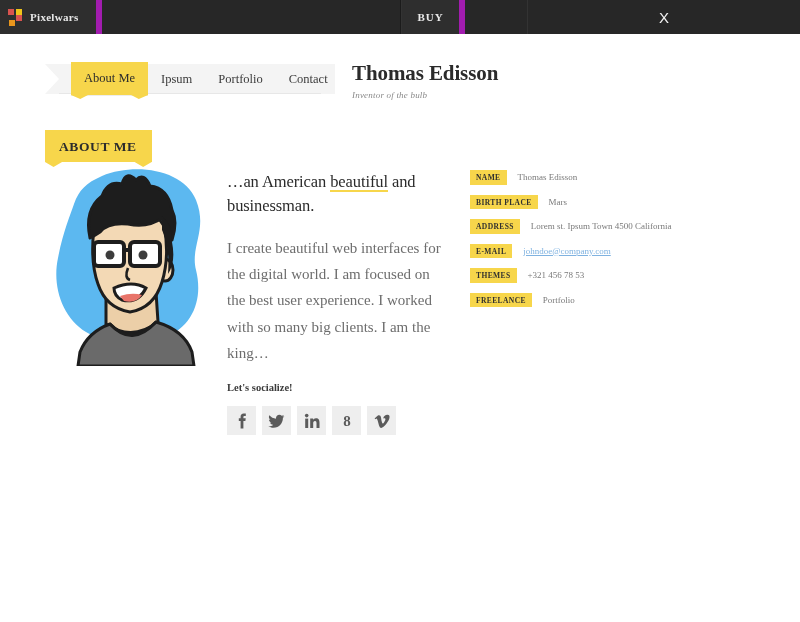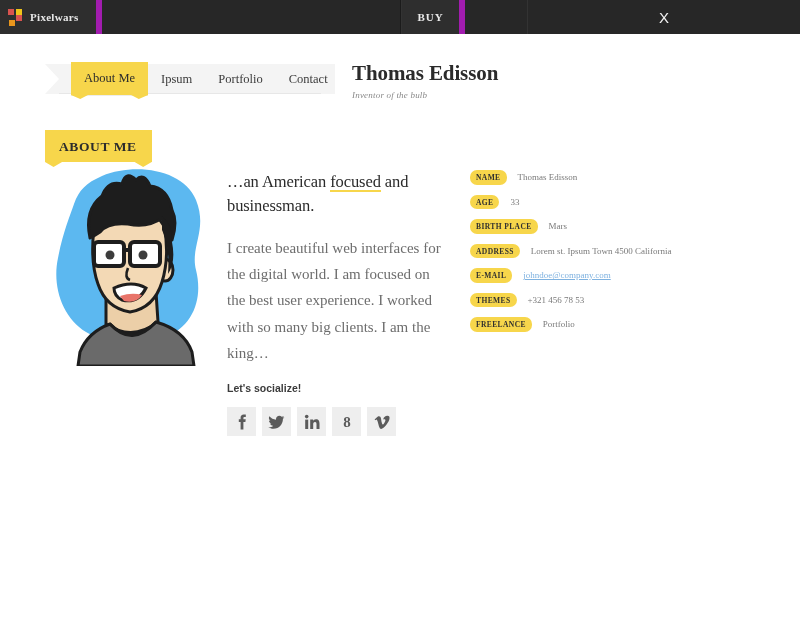--- a/index.html
+++ b/index.html
@@ -157,21 +157,21 @@
   #headline .hl {
     background: linear-gradient(to top, #f7d64b 2px, transparent 2px);
     padding-bottom: 1px;
   }
   #bodytext {
     font-family: "Liberation Serif", serif;
     font-size: 15px; color: #6d6d6d; line-height: 1.75;
     margin-top: 17px;
   }
   #socialize {
-    font-family: Liberation Sans, sans-serif;
+    font-family: Liberation Serif, serif;
     font-size: 10.5px; font-weight: bold; color: #3b3b3b;
     margin-top: 16px;
   }
   #social { display: flex; gap: 6px; margin-top: 13px; }
   .soc {
     width: 29px; height: 29px;
     background: #eeeeee;
     display: flex; align-items: center; justify-content: center;
     color: #5f5f5f;
   }
@@ -181,21 +181,20 @@
   #info { position: absolute; left: 470px; top: 136px; width: 300px; }
   .inforow { display: flex; align-items: center; margin-bottom: 10px; }
   .infokey {
     background: #f7d64b;
     font-family: "Liberation Serif", serif;
     font-size: 7.5px; font-weight: bold; color: #2f2f2f;
     letter-spacing: .4px;
     padding: 4px 6px 3px 6px;
     line-height: 1;
     white-space: nowrap;
-    border-radius: 7px;
   }
   .infoval {
     font-family: "Liberation Serif", serif;
     font-size: 9px; color: #7a7a7a;
     margin-left: 11px;
     white-space: nowrap;
   }
   .infoval.link { color: #7fb2e0; }
 </style>
 </head>
@@ -295,21 +294,21 @@
 
       <path d="M84 102 Q80 112 86 114" fill="none" stroke="#1d1d1d" stroke-width="2.6"></path>
 
       <path d="M70 122 Q88 114 102 122 Q94 138 78 134 Q70 130 70 122 Z" fill="#ffffff" stroke="#1d1d1d" stroke-width="3"></path>
       <path d="M76 130 Q88 126 98 129 Q92 138 80 135 Z" fill="#e8746a"></path>
     </svg>
   </div>
 
   <div id="bio">
     <div id="headline">
-      <span>…an American </span><span class="hl">focused</span><span> and businessman.</span>
+      <span>…an American </span><span class="hl">beautiful</span><span> and businessman.</span>
     </div>
 
     <div id="bodytext">I create beautiful web interfaces for the digital world. I am focused on the best user experience. I worked with so many big clients. I am the king…</div>
 
     <div id="socialize">Let's socialize!</div>
 
     <div id="social">
       <a class="soc" href="#">
         <svg width="16" height="16" viewBox="0 0 16 16">
           <path d="M10.2 3.1h1.6V0.6h-2.1C7.6 0.6 6.6 1.9 6.6 3.7V5.3H4.8v2.6h1.8V15.4h2.8V7.9h2.0l0.3-2.6H9.4V4.0C9.4 3.4 9.6 3.1 10.2 3.1Z" fill="#5b5b5b"></path>
@@ -340,24 +339,20 @@
     </div>
   </div>
 
   <div id="info">
 
     <div class="inforow">
       <span class="infokey">NAME</span>
       <span class="infoval">Thomas Edisson</span>
     </div>
 
-    <div class="inforow">
-      <span class="infokey">AGE</span>
-      <span class="infoval">33</span>
-    </div>
 
     <div class="inforow">
       <span class="infokey">BIRTH PLACE</span>
       <span class="infoval">Mars</span>
     </div>
 
     <div class="inforow">
       <span class="infokey">ADDRESS</span>
       <span class="infoval">Lorem st. Ipsum Town 4500 California</span>
     </div>

